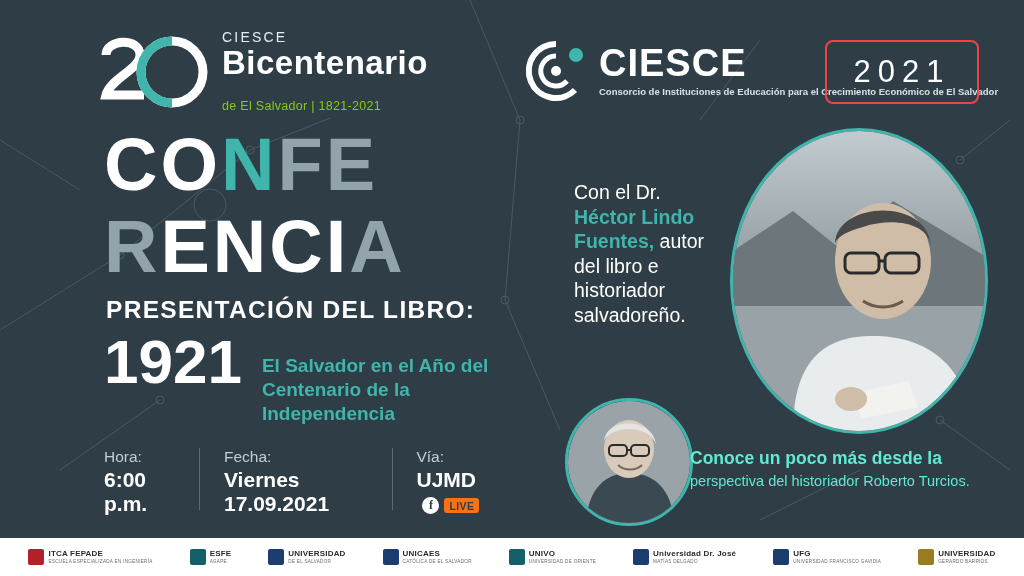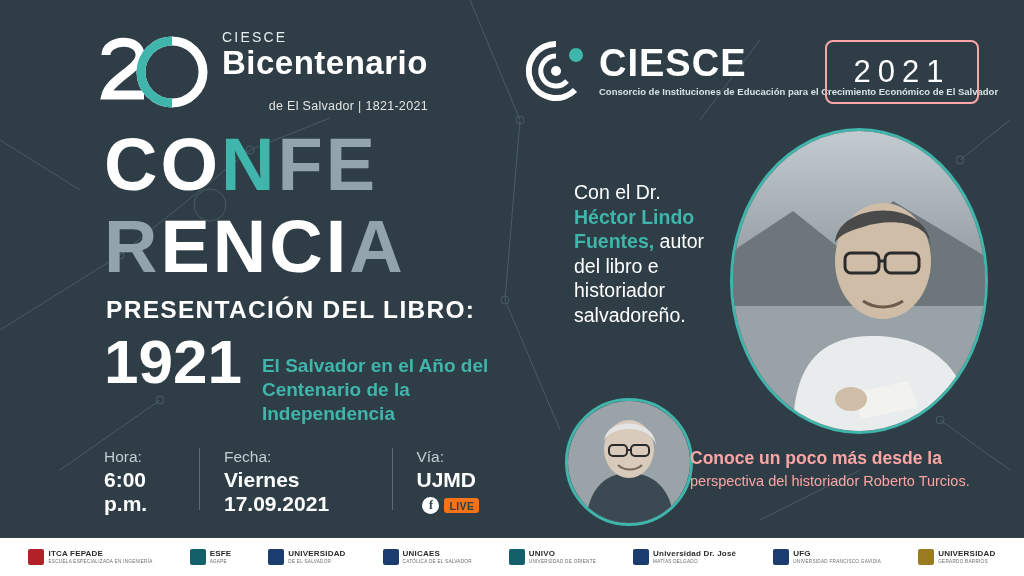--- a/index.html
+++ b/index.html
@@ -17,28 +17,28 @@
   .net circle{fill:none;stroke:#4a5b63;stroke-width:1;}
 
   
   .header{position:absolute;top:18px;left:0;width:1024px;height:100px;}
 
   .bicent-logo{position:absolute;left:100px;top:12px;display:flex;align-items:center;gap:14px;}
   .bicent-mark{width:108px;height:78px;position:relative;}
   .bicent-text{color:#ffffff;line-height:1.05;}
   .bicent-text .t1{font-size:14px;letter-spacing:2.2px;color:#e7eef0;}
   .bicent-text .t2{font-size:33px;font-weight:bold;letter-spacing:0.5px;margin-top:1px;}
-  .bicent-text .t3{font-size:12.5px;color:#e5e5e5;margin-top:20px;letter-spacing:0.3px;text-align:right;}
+  .bicent-text .t3{font-size:12.5px;color:#84cc16;margin-top:20px;letter-spacing:0.3px;}
 
   .ciesce-logo{position:absolute;left:525px;top:22px;display:flex;align-items:center;gap:12px;}
   .ciesce-mark{width:62px;height:62px;position:relative;}
   .ciesce-text .c1{color:#ffffff;font-size:38px;font-weight:bold;letter-spacing:1px;line-height:1;}
   .ciesce-text .c2{color:#d8e2e6;font-size:9.5px;line-height:1.45;margin-top:3px;font-weight:bold;}
 
-  .year-box{position:absolute;right:45px;top:22px;width:150px;height:60px;border:2px solid #fca5a5;border-radius:8px;display:flex;align-items:center;justify-content:center;}
+  .year-box{position:absolute;right:45px;top:22px;width:150px;height:60px;border:2px solid #ef4444;border-radius:8px;display:flex;align-items:center;justify-content:center;}
   .year-box span{color:#ffffff;font-size:31px;letter-spacing:7px;font-weight:300;}
 
   
   .left{position:absolute;left:0;top:118px;width:540px;height:420px;}
 
   .conf-line1{position:absolute;left:104px;top:10px;font-size:74px;font-weight:bold;letter-spacing:3px;line-height:1;}
   .conf-line2{position:absolute;left:104px;top:92px;font-size:74px;font-weight:bold;letter-spacing:3px;line-height:1;}
   .w{color:#ffffff;} .g{color:#93a3ab;} .t{color:#3fb5ab;}
 
   .presenta{position:absolute;left:106px;top:178px;color:#ffffff;font-size:24.5px;font-weight:bold;letter-spacing:1.3px;}
@@ -59,21 +59,21 @@
 
   
   .right{position:absolute;left:540px;top:118px;width:484px;height:420px;}
 
   .with-dr{position:absolute;left:34px;top:62px;width:135px;color:#ffffff;font-size:19.5px;line-height:1.26;}
   .with-dr b{color:#3fb5ab;font-weight:bold;}
 
   .photo-main{position:absolute;left:190px;top:10px;width:252px;height:300px;border-radius:50%/50%;overflow:hidden;border:3px solid #3fb5ab;}
   .photo-small{position:absolute;left:25px;top:280px;width:122px;height:122px;border-radius:50%;overflow:hidden;border:3px solid #3fb5ab;}
 
-  .footer-note{position:absolute;left:150px;top:330px;width:330px;color:#fca5a5;}
+  .footer-note{position:absolute;left:150px;top:330px;width:330px;color:#5eead4;}
   .footer-note .n1{font-size:17.5px;font-weight:bold;line-height:1.25;}
   .footer-note .n2{font-size:14.5px;line-height:1.3;margin-top:2px;}
 
   
   .sponsors{position:absolute;left:0;bottom:0;width:1024px;height:38px;background:#ffffff;display:flex;align-items:center;justify-content:space-around;padding:0 10px;box-sizing:border-box;}
   .sponsor{display:flex;align-items:center;gap:4px;color:#2b2b2b;}
   .sponsor .sq{width:16px;height:16px;background:#4a5b63;border-radius:2px;}
   .sponsor .sname{font-size:8px;font-weight:bold;line-height:1.05;letter-spacing:0.2px;}
   .sponsor .ssub{font-size:4.6px;color:#6a6a6a;letter-spacing:0.3px;}
   .sponsor.red .sq{background:#b32128;}

